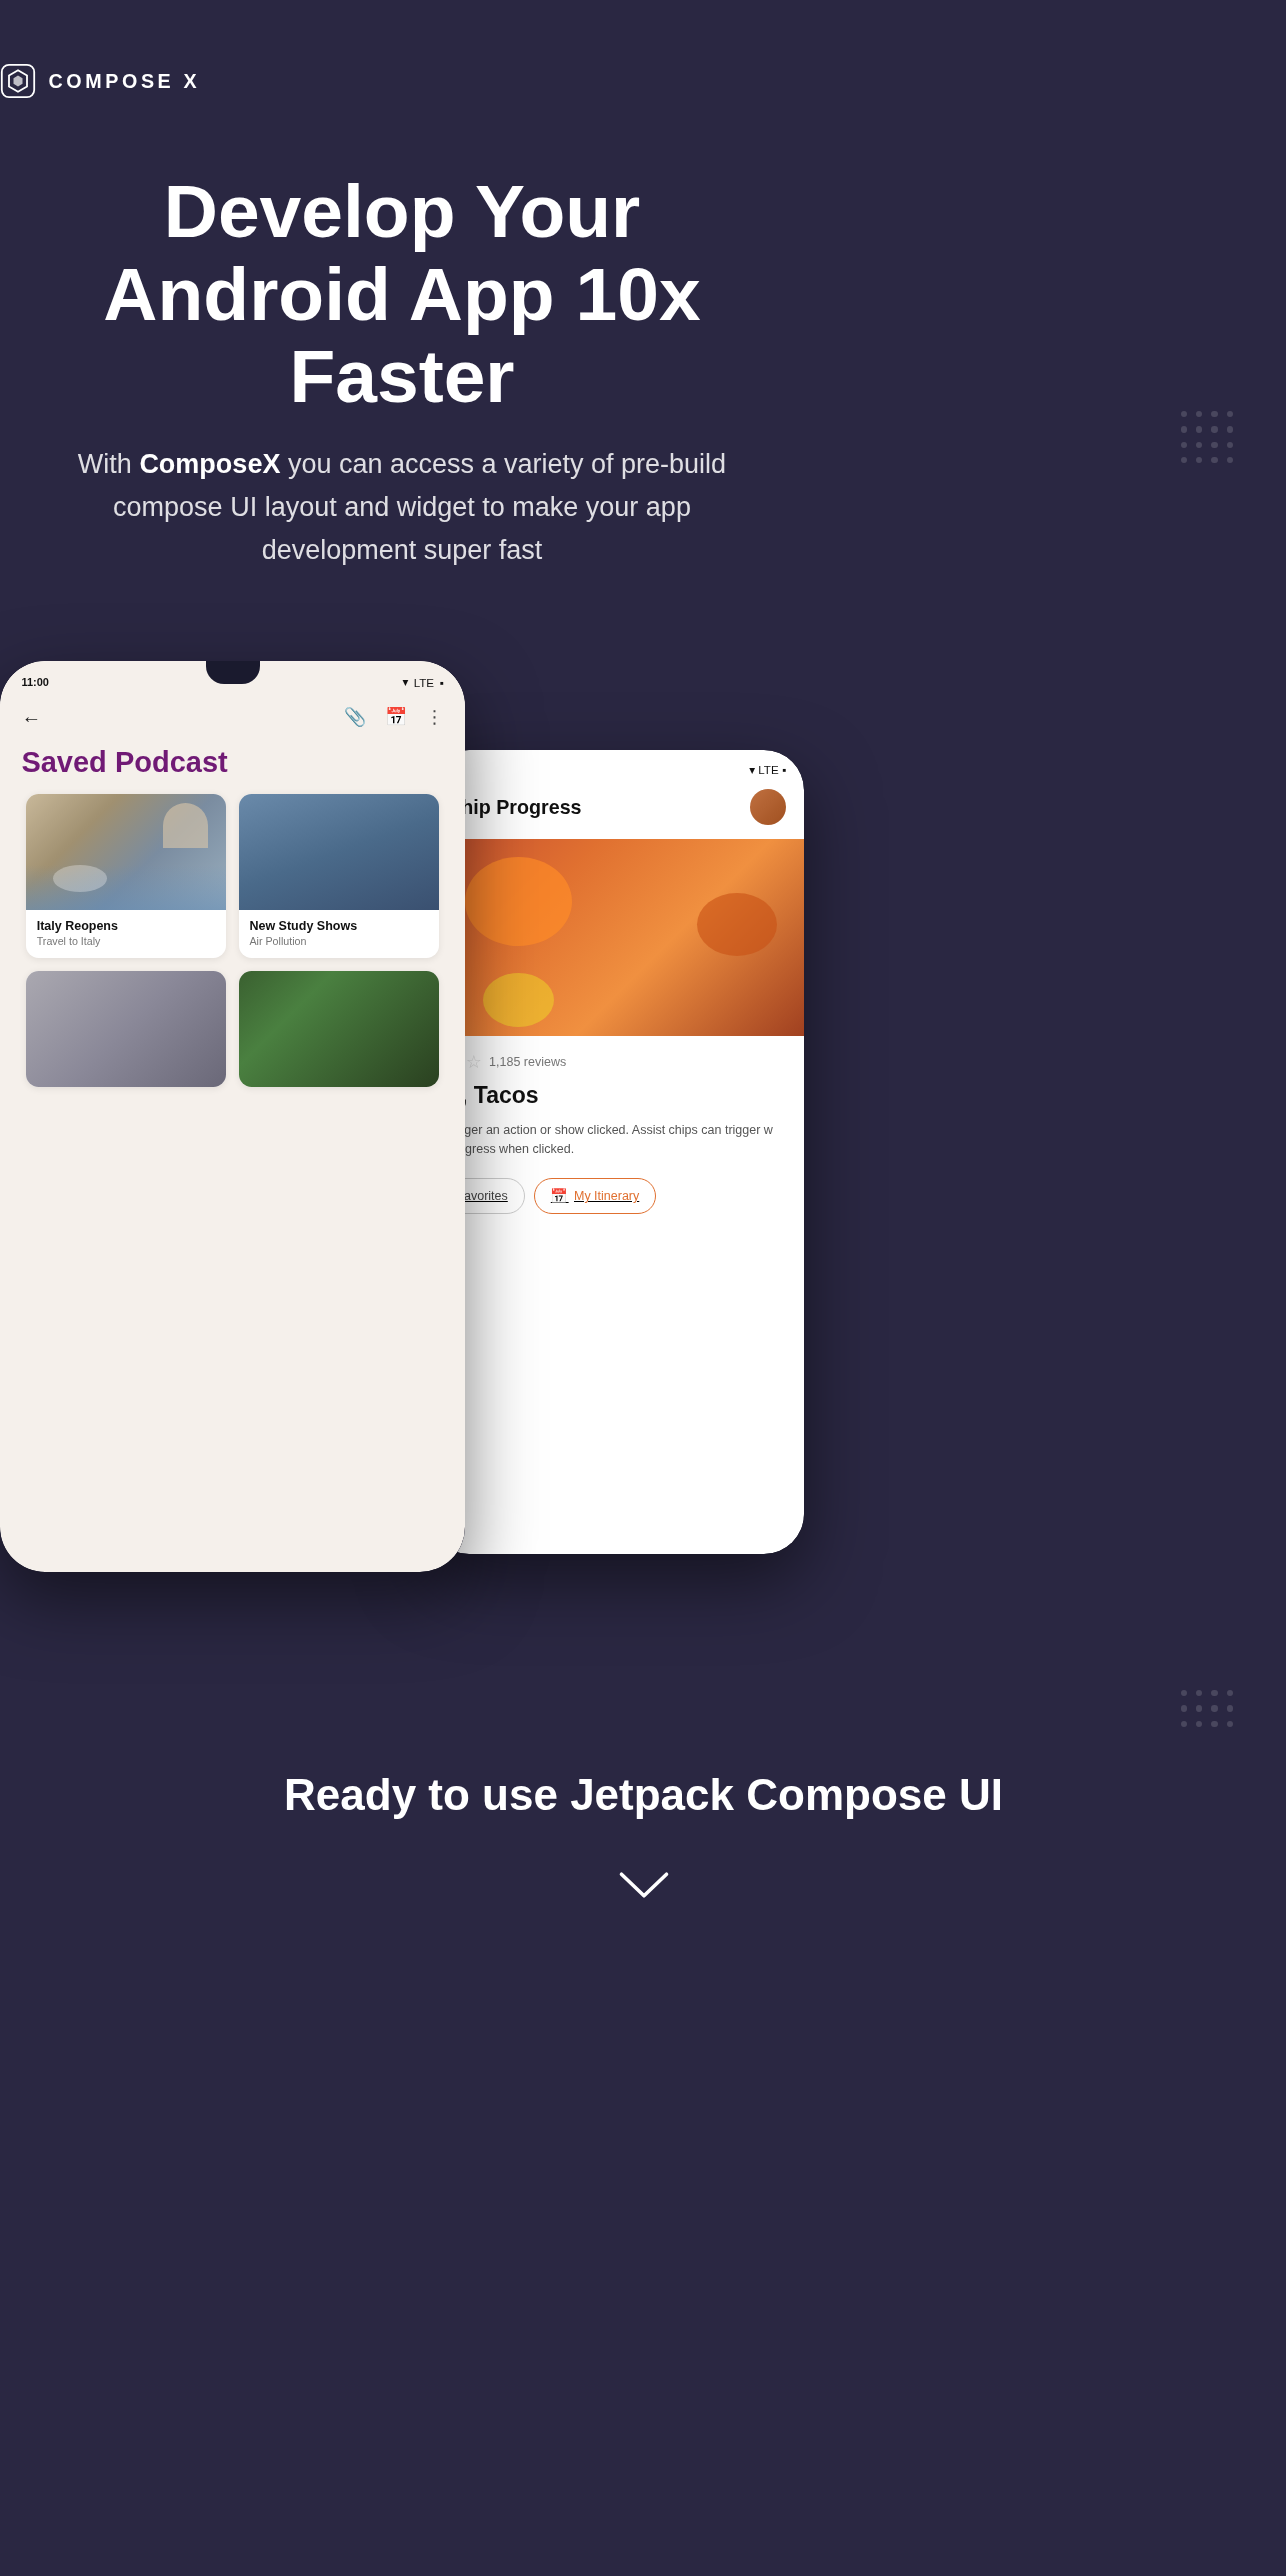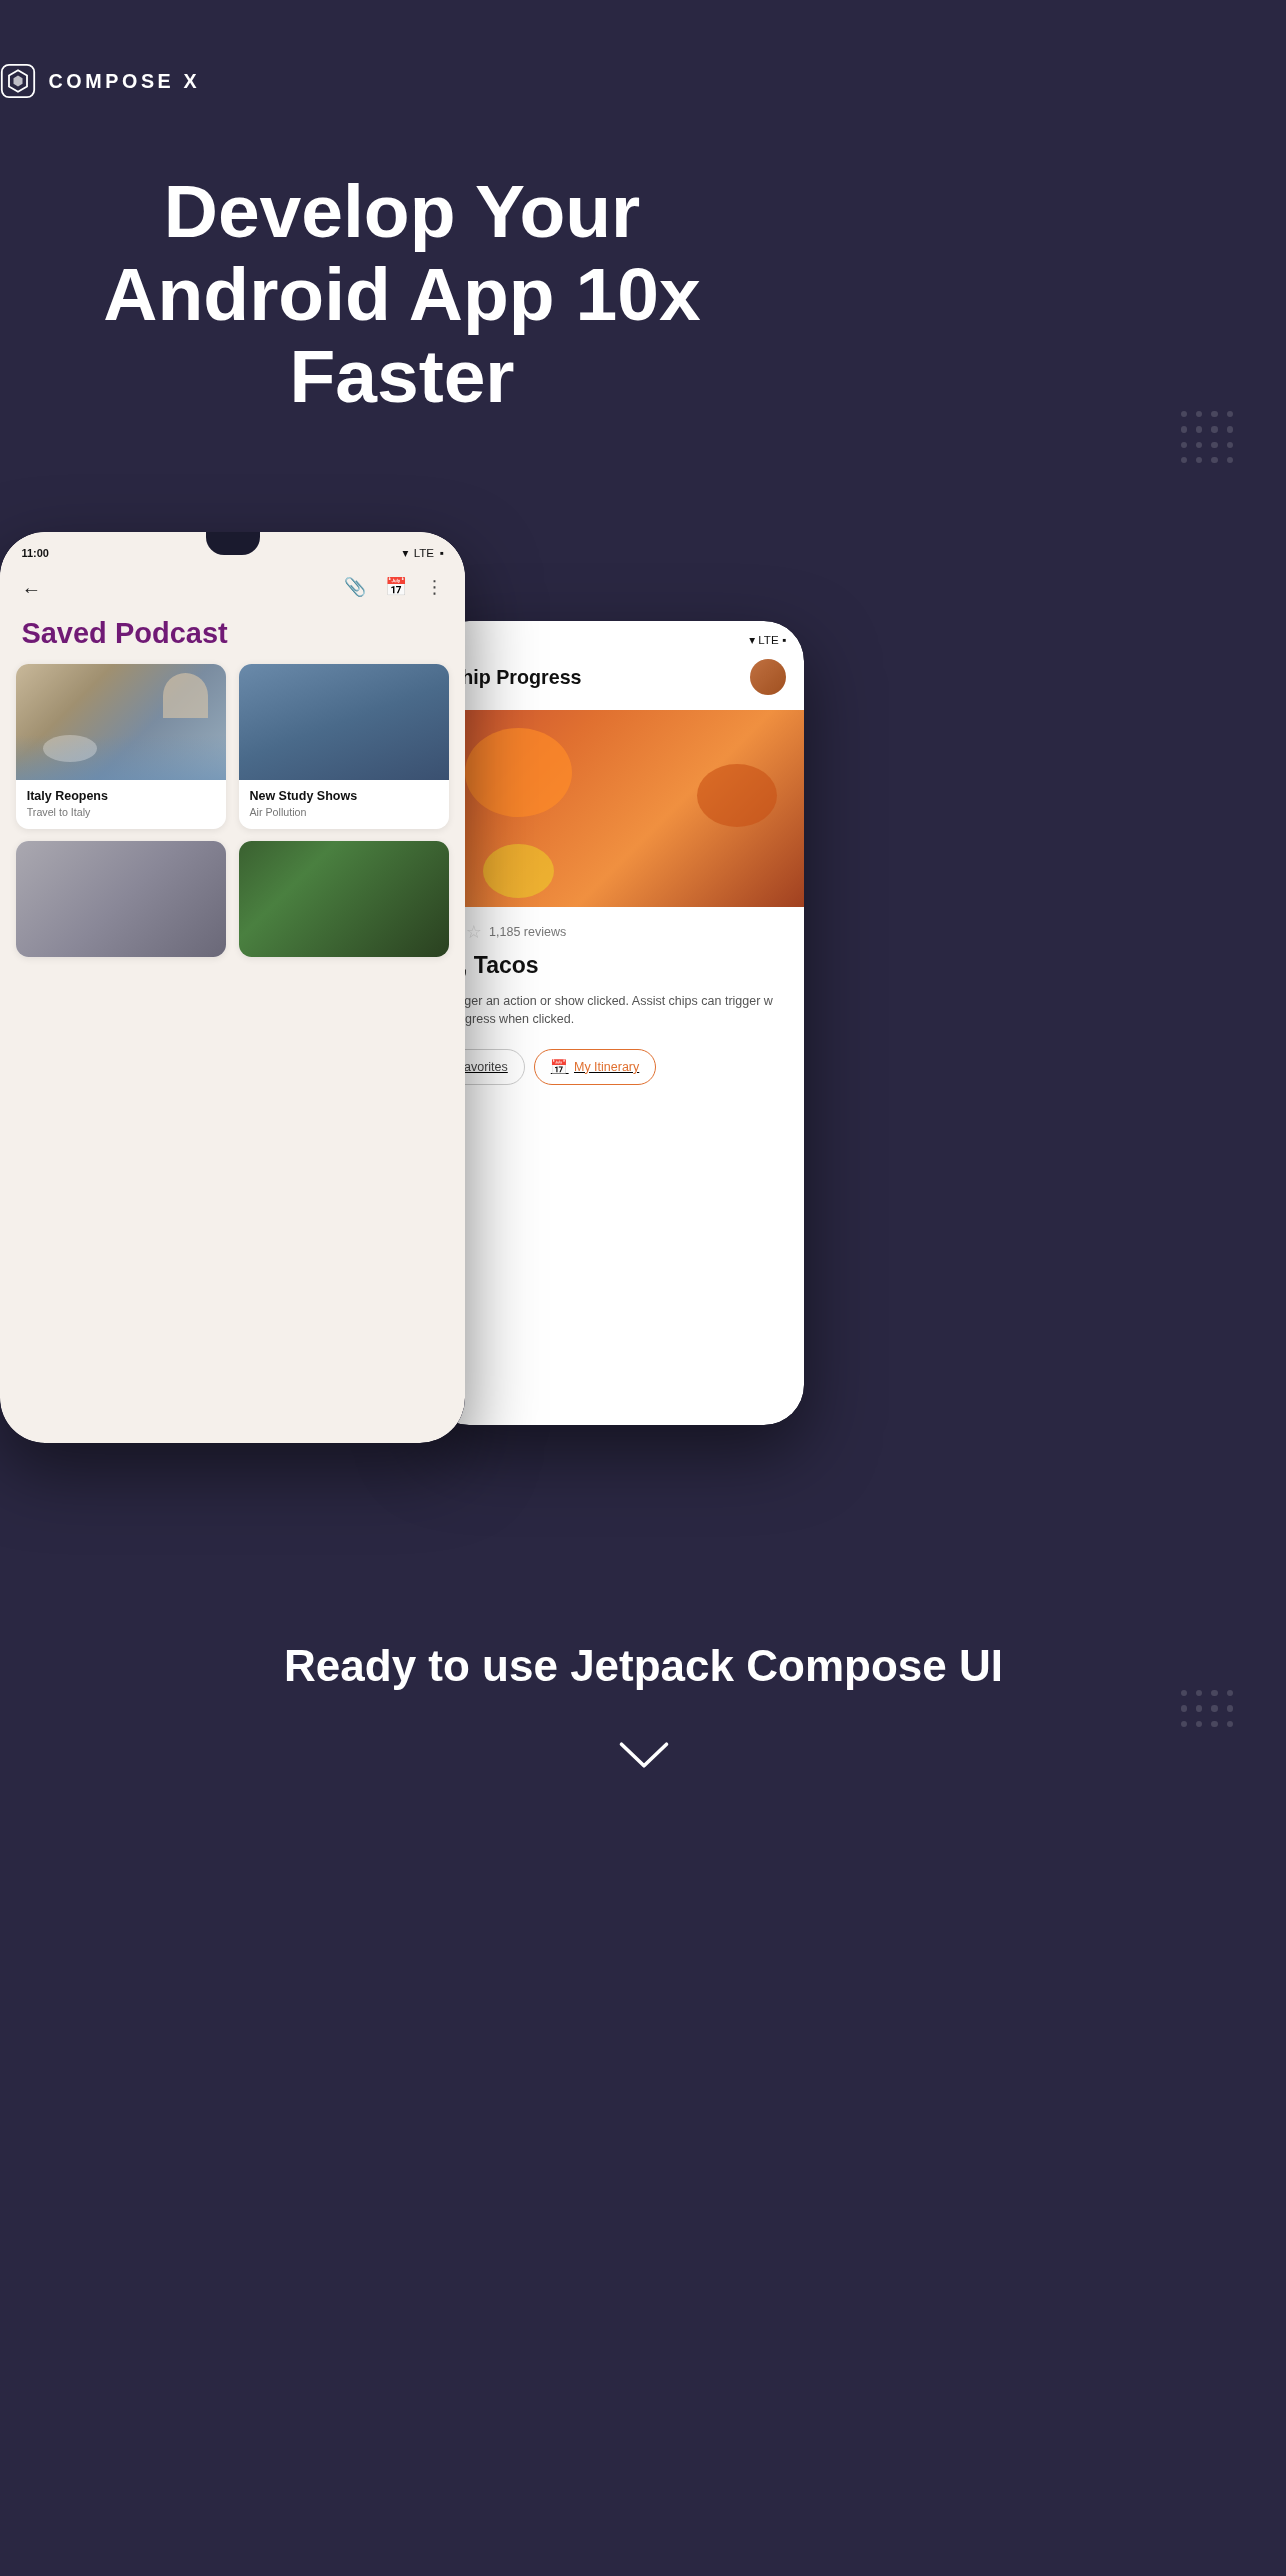--- a/index.html
+++ b/index.html
@@ -198,21 +198,21 @@
     .phone-screen-title {
       padding: 9px 21.4px 14.3px;
       font-size: 29px;
       font-weight: 800;
       color: #701a75;
     }
     .podcast-grid {
       display: grid;
       grid-template-columns: 1fr 1fr;
       gap: 12.5px;
-      padding: 0 16px;
+      padding: 0 26px;
     }
     .podcast-card {
       background: #fff;
       border-radius: 12.5px;
       overflow: hidden;
       box-shadow: 0 1.8px 7.1px rgba(0,0,0,0.08);
     }
     .podcast-img-placeholder {
       width: 100%;
       height: 116px;
@@ -484,20 +484,23 @@
     <svg class="logo-icon" viewBox="0 0 40 40" fill="none">
       <rect x="2" y="2" width="36" height="36" rx="8" stroke="white" stroke-width="2"></rect>
       <polygon points="20,8 30,14 30,26 20,32 10,26 10,14" stroke="white" stroke-width="2" fill="none"></polygon>
       <polygon points="20,14 25,17 25,23 20,26 15,23 15,17" fill="white" opacity="0.7"></polygon>
     </svg>
     <span class="brand-name">COMPOSE X</span>
   </div>
 
   <div class="hero-section">
     <h1 class="hero-title">Develop Your Android App 10x Faster</h1>
+    <p class="hero-subtitle">
+      <span>With </span><strong>ComposeX</strong><span> you can access a variety of pre-build compose UI layout and widget to make your app development super fast</span>
+    </p>
   </div>
 
   <div class="phones-container">
 
     <div class="phone-1">
       <div class="phone-1-inner">
         <div class="notch"></div>
 
         <div class="phone-status-bar">
           <span class="status-time">11:00</span>

